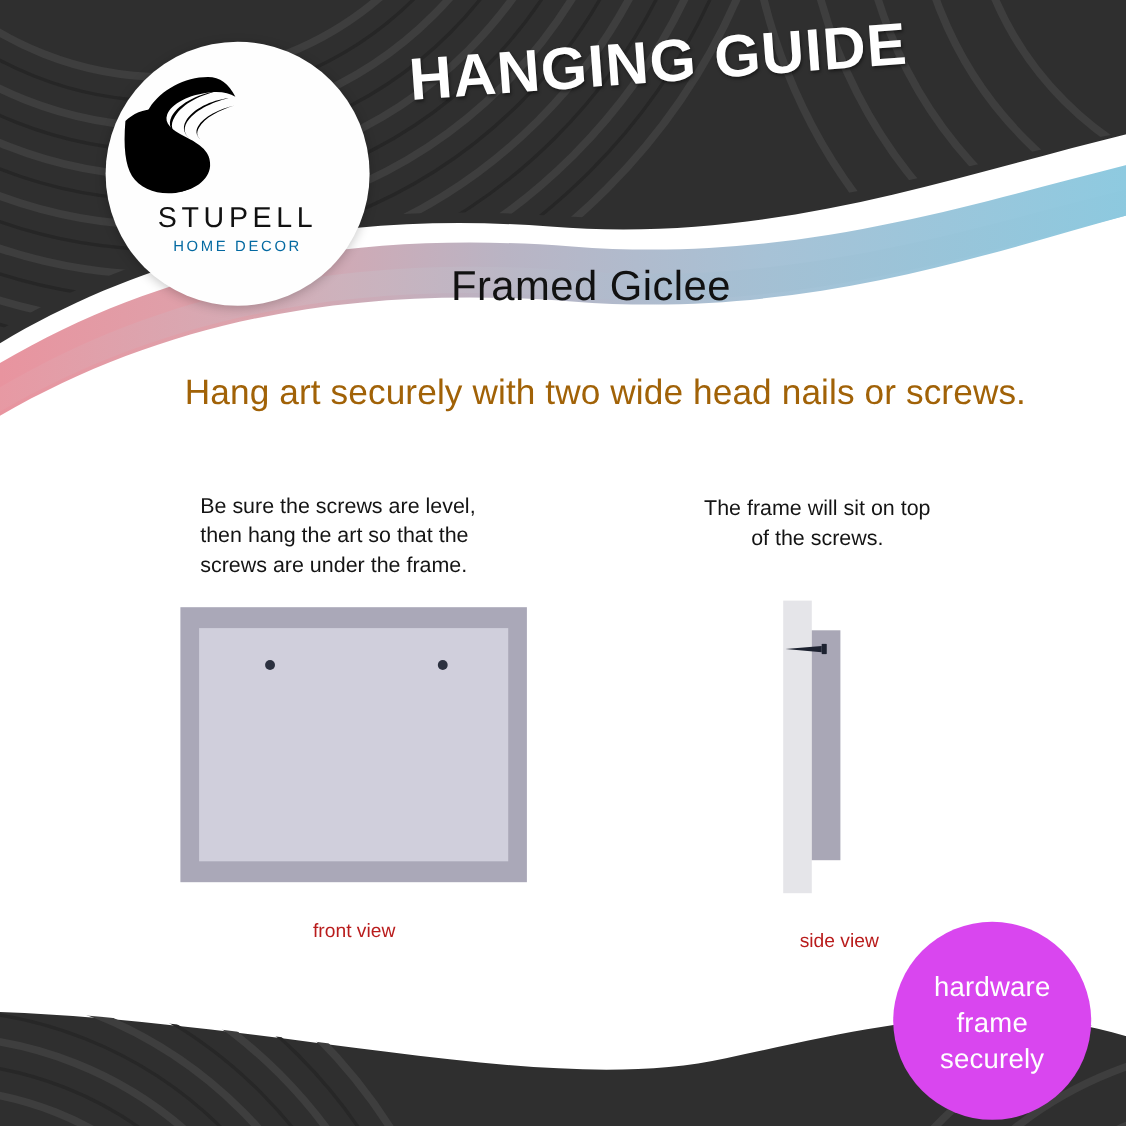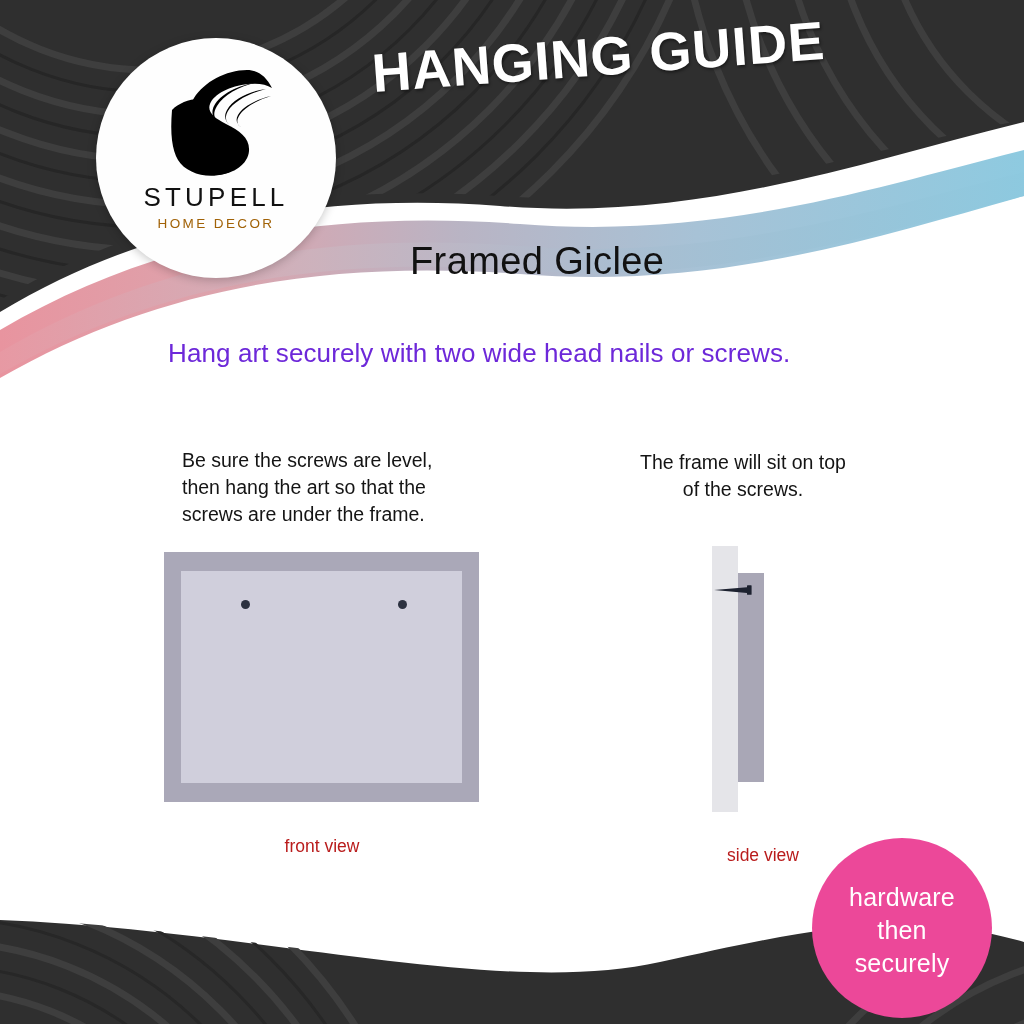--- a/index.html
+++ b/index.html
@@ -25,38 +25,37 @@
   
   #logo-badge {
     position: absolute;
     left: 96px; top: 38px;
     width: 240px; height: 240px;
     border-radius: 50%;
     background: #fefefe;
     box-shadow: 0 2px 10px rgba(0,0,0,0.22);
     display: flex;
     flex-direction: column;
-    align-items: center;
     justify-content: flex-start;
     padding-top: 24px;
   }
   #logo-mark { width: 124px; height: 118px; display: block; }
   #logo-word {
     font-size: 26px;
     letter-spacing: 4.2px;
     color: #111111;
     font-weight: 400;
     margin-top: 4px;
     text-align: center;
     line-height: 1;
   }
   #logo-sub {
     font-size: 13.5px;
     letter-spacing: 2.4px;
-    color: #a16207;
+    color: #0369a1;
     font-weight: 400;
     margin-top: 7px;
     text-align: center;
     line-height: 1;
   }
 
   
   #header-title {
     position: absolute;
     left: 372px; top: 42px;
@@ -80,23 +79,23 @@
     letter-spacing: 0.4px;
     white-space: nowrap;
     margin-left: 36px;
   }
 
   
   #main-instruction {
     position: absolute;
     left: 168px; top: 338px;
     width: 720px;
-    font-size: 26px;
-    font-weight: 400;
-    color: #6d28d9;
+    font-size: 32px;
+    font-weight: 400;
+    color: #a16207;
     letter-spacing: 0.1px;
     white-space: nowrap;
   }
 
   
   .caption {
     position: absolute;
     font-size: 19.5px;
     line-height: 27px;
     color: #141414;
@@ -170,21 +169,21 @@
   }
   #label-front-view { left: 222px; top: 836px; width: 200px; }
   #label-side-view  { left: 680px; top: 845px; width: 166px; }
 
   
   #promo-badge {
     position: absolute;
     left: 812px; top: 838px;
     width: 180px; height: 180px;
     border-radius: 50%;
-    background: #ec4899;
+    background: #d946ef;
     display: flex;
     flex-direction: column;
     align-items: center;
     justify-content: center;
     padding-top: 4px;
   }
   .promo-line {
     color: #ffffff;
     font-size: 25px;
     line-height: 33px;
@@ -324,17 +323,17 @@
       <path fill="#1d2230" d="M0,5.1 L33,2.2 L33,7.9 Z"></path>
       <rect x="33" y="0.2" width="4.6" height="9.6" rx="0.6" fill="#1d2230"></rect>
     </svg>
   </div>
 
   <div class="view-label" id="label-front-view">front view</div>
   <div class="view-label" id="label-side-view">side view</div>
 
   <div id="promo-badge">
     <div class="promo-line">hardware</div>
-    <div class="promo-line">then</div>
+    <div class="promo-line">frame</div>
     <div class="promo-line">securely</div>
   </div>
 
 </div>
 
 </body></html>

